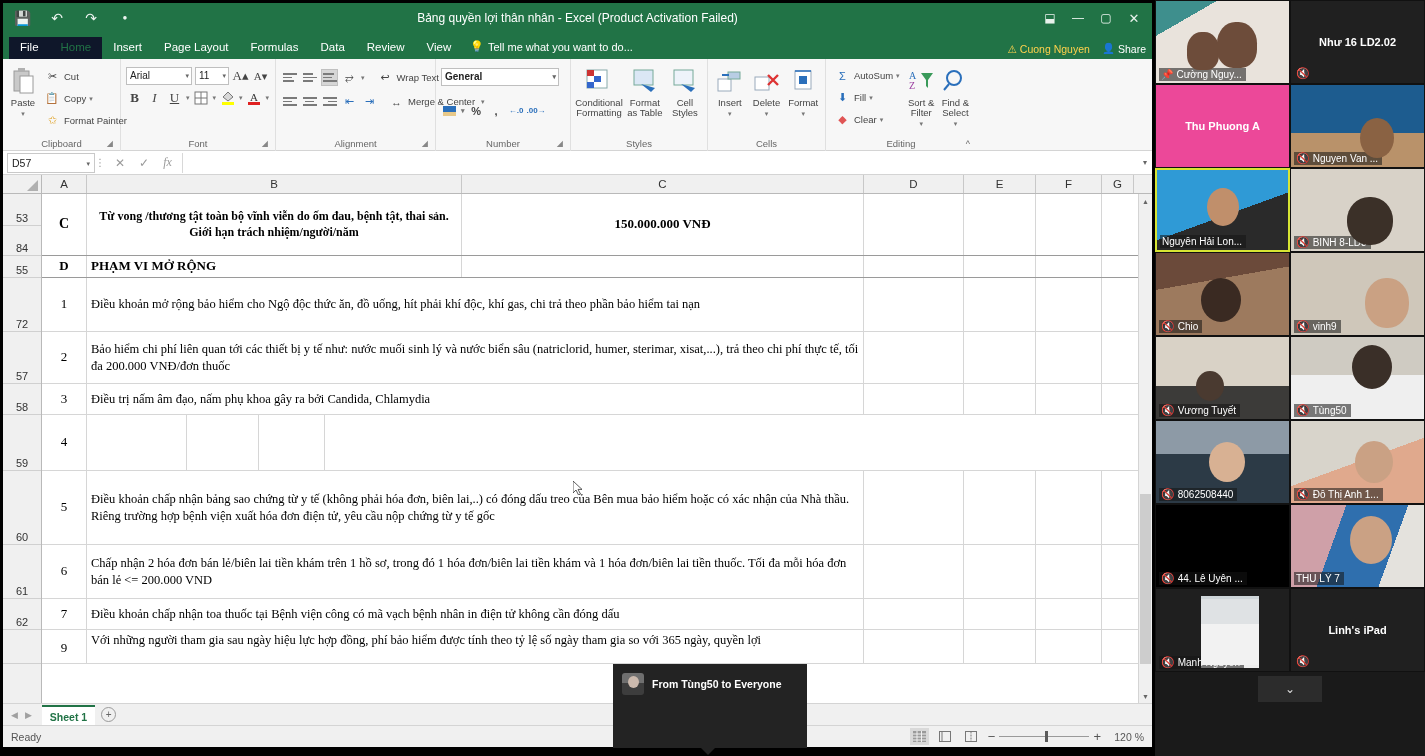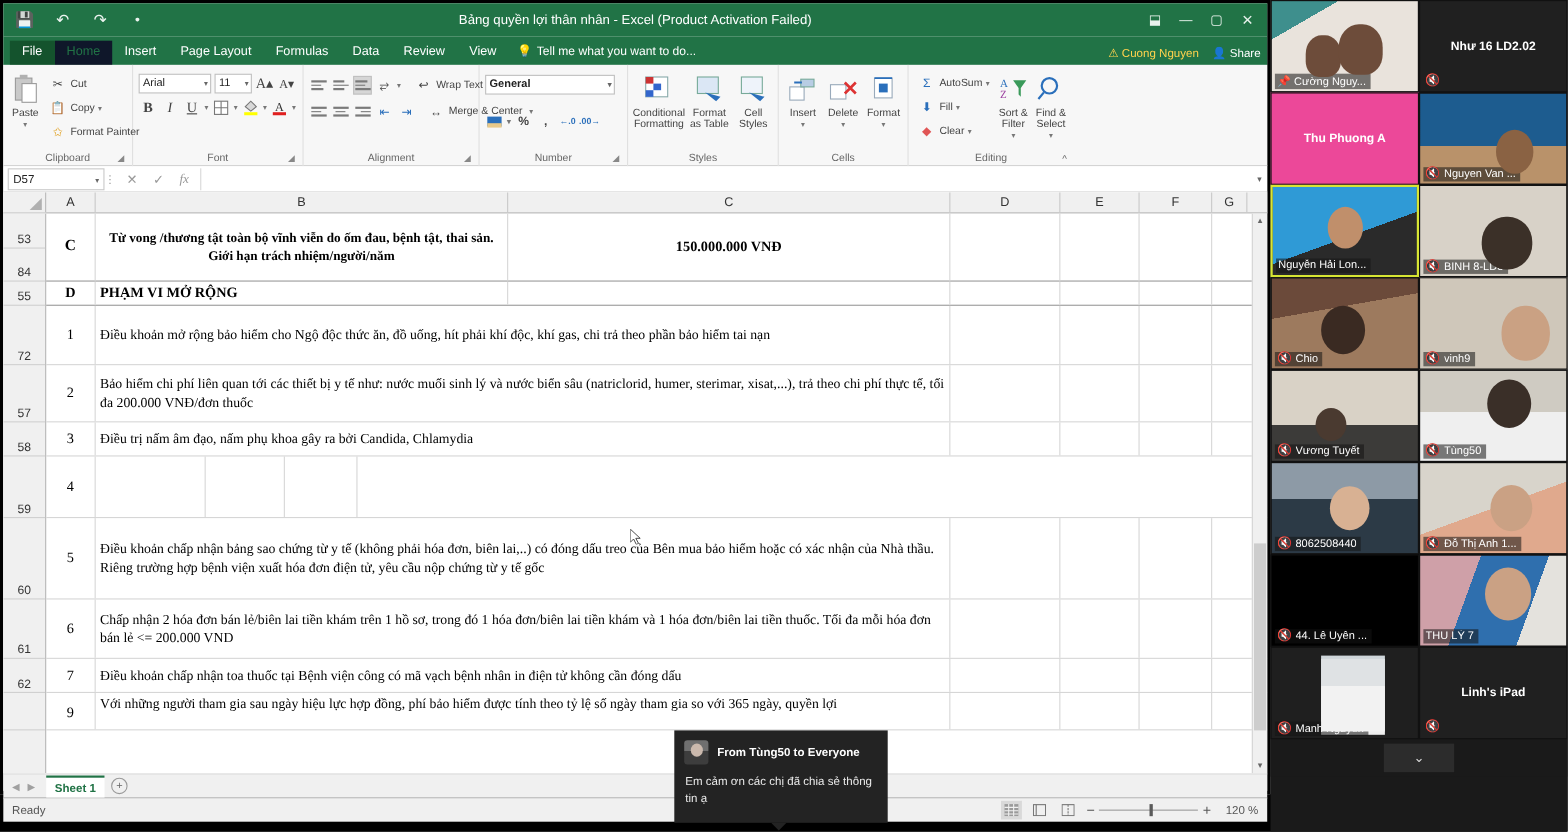--- a/index.html
+++ b/index.html
@@ -21,21 +21,21 @@
                 text-align: center; color: #fff; font-size: 12px; }
   .win-ctrls { position: absolute; right: 4px; top: 0; height: 30px; display: flex; align-items: center; }
   .win-btn { width: 28px; height: 26px; color: #e8f2ec; display: flex; align-items: center;
              justify-content: center; font-size: 12px; }
   .win-btn.close { font-size: 13px; }
 
   
   .tabbar { height: 26px; background: #217346; display: flex; align-items: flex-end; padding-left: 6px;
             position: relative; }
   .tab { font-size: 11.5px; color: #fff; padding: 5px 11px 6px 11px; line-height: 1; cursor: default; }
-  .tab.file { background: #14532d; }
+  .tab.file { background: #0f172a; }
   .tab.active { background: #0f172a; color: #217346; }
   .tellme { display: flex; align-items: center; gap: 4px; color: #fff; font-size: 11px;
             padding-bottom: 6px; margin-left: 8px; }
   .tb-right { position: absolute; right: 6px; bottom: 4px; display: flex; align-items: center; gap: 12px; }
   .acct { color: #ffd24d; font-size: 10.5px; display: flex; align-items: center; gap: 3px; }
   .share { color: #fff; font-size: 10.5px; display: flex; align-items: center; gap: 3px; }
 
   
   .ribbon { height: 92px; background: #f7f7f7; border-bottom: 1px solid #d4d4d4;
             display: flex; position: relative; }
@@ -878,17 +878,16 @@
         <div class="chevbtn">⌄</div>
       </div>
     </div>
   </div>
 
   <div id="chattoast">
     <div class="ct-head">
       <div class="ct-av"></div>
       <div class="ct-from">From Tùng50 to Everyone</div>
     </div>
-    <div class="ct-body">Em cảm ơn các chị đã chia sẻ thông tin ạ</div>
     <div class="ct-tail"></div>
   </div>
 
 </div>
 
 </body></html>

